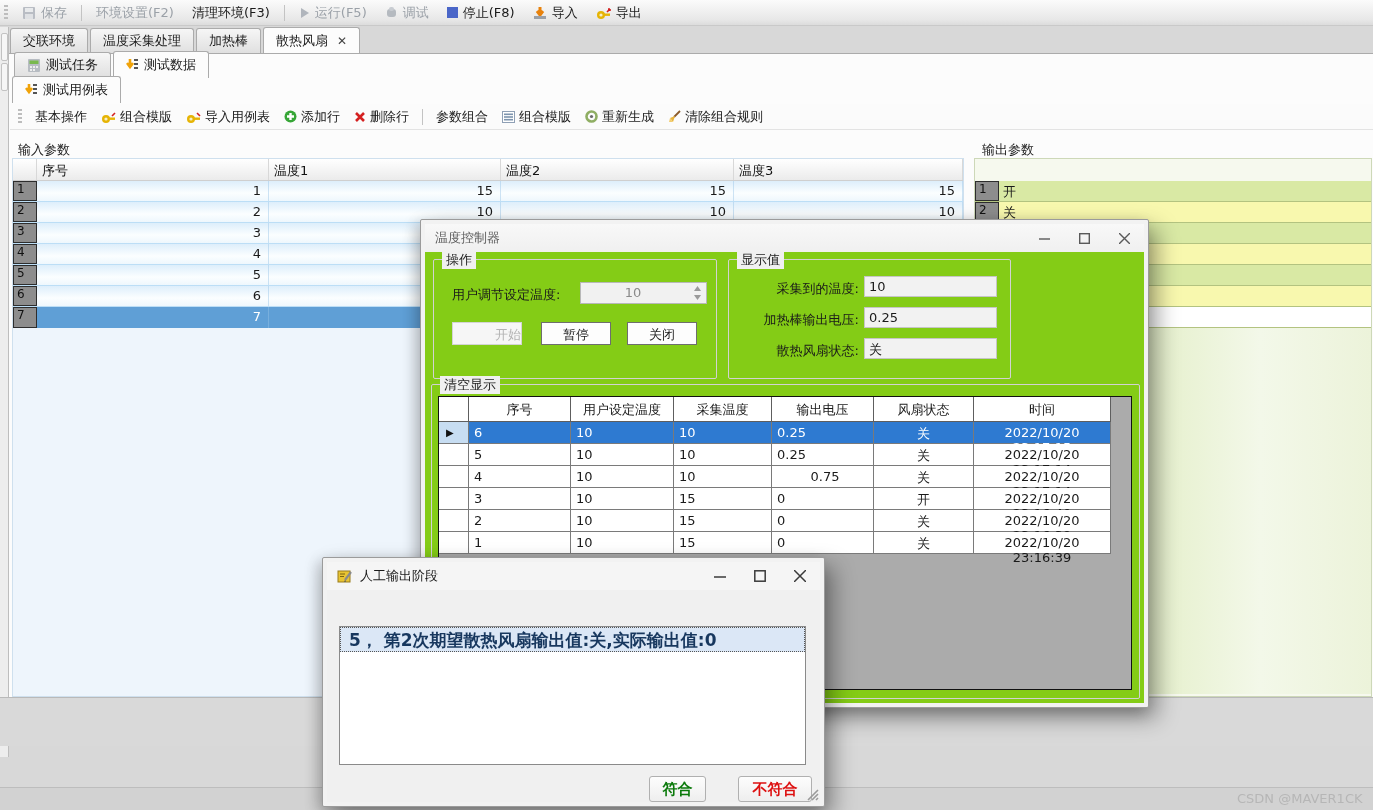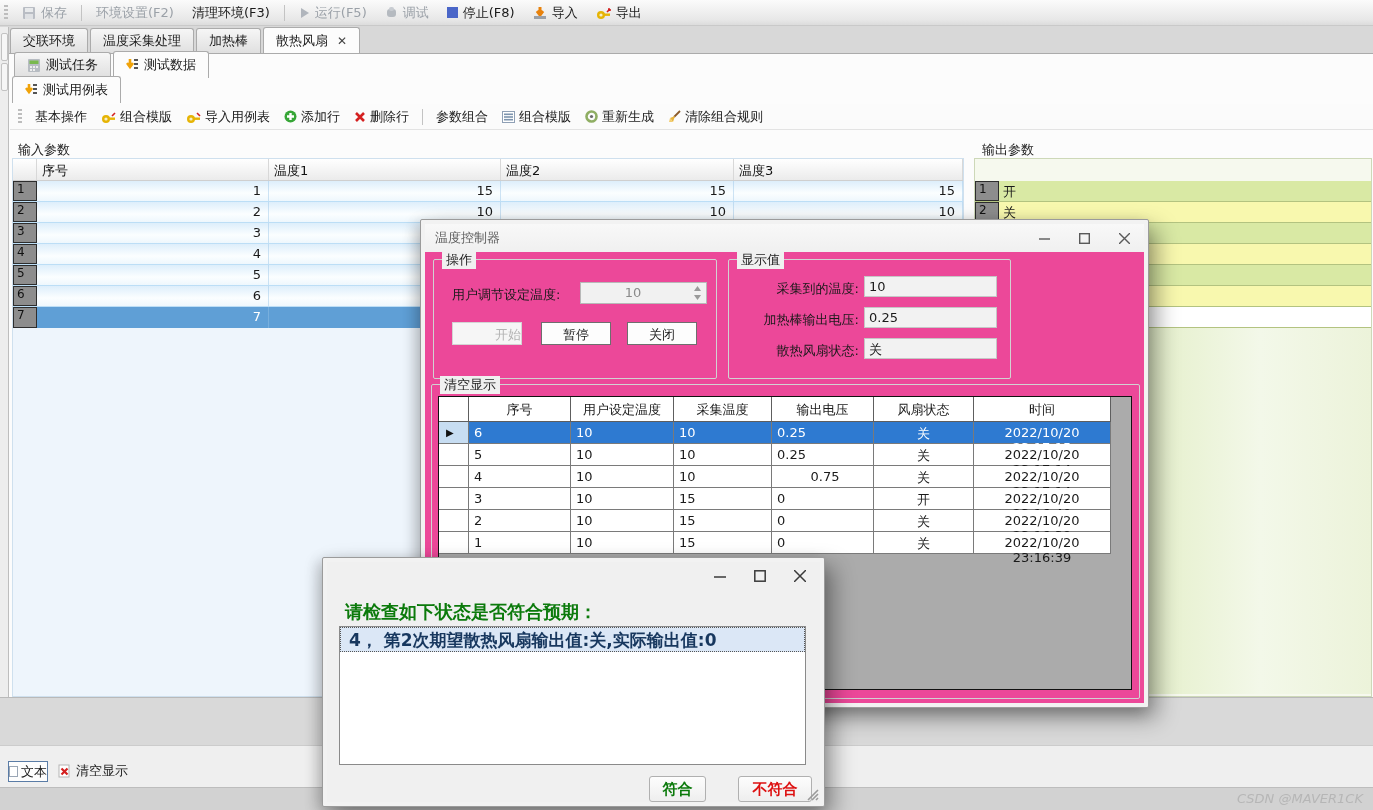--- a/index.html
+++ b/index.html
@@ -24,21 +24,21 @@
   
   .grid-title{font-size:13px;color:#222;}
   .ghead{background:linear-gradient(180deg,#ffffff,#ebebeb);border-bottom:1px solid #cfcfcf;box-sizing:border-box;}
   .ghead .hcell{position:absolute;top:0;height:100%;box-sizing:border-box;border-right:1px solid #d8d8d8;padding:3px 0 0 5px;color:#111;}
   .irow{position:absolute;left:0;box-sizing:border-box;}
   .rowhead{position:absolute;left:0;top:0;width:24px;height:100%;background:#8d8d8d;border:1px solid #2d2d2d;box-sizing:border-box;color:#111;padding-left:3px;font-size:12px;}
   .icell{position:absolute;top:0;height:100%;box-sizing:border-box;border-right:1px solid rgba(150,195,230,.45);padding:2px 7px 0 4px;}
   .num{text-align:right;}
   
   .dialog{background:#f2f2f2;border:1px solid #9b9b9b;border-radius:2px;box-shadow:8px 10px 22px rgba(0,0,0,.38),-5px 4px 14px rgba(0,0,0,.18);}
-  .dlg-inner{position:absolute;inset:4px;background:#ec4899;}
+  .dlg-inner{position:absolute;inset:4px;background:#84cc16;}
   .titlebar{position:absolute;left:0;top:0;right:0;height:28px;background:linear-gradient(180deg,#f8f8f8,#f0f0f0);display:flex;align-items:center;padding-left:10px;gap:7px;}
   .win-btns{position:absolute;top:0;right:0;height:28px;display:flex;}
   .win-btn{width:40px;height:28px;display:flex;align-items:center;justify-content:center;}
   .groupbox{position:absolute;border:1px solid #d2d2d2;border-radius:2px;}
   .gb-label{position:absolute;top:-9px;left:8px;background:#f0f0f0;padding:0 4px;color:#222;}
   .btn{position:absolute;background:#fdfdfd;border:1px solid #6e6e6e;text-align:center;box-sizing:border-box;padding-top:3px;}
   .btn.disabled{border-color:#d4d4d4;color:#b3b3b3;background:#f6f6f6;text-align:right;}
   .field{position:absolute;background:#f2f2f2;border:1px solid #c6c6c6;box-sizing:border-box;padding:2px 4px;}
   
   .rec-grid{position:absolute;background:#ababab;border:1px solid #111;}
@@ -363,41 +363,22 @@
         </div>
         <div class="irow" style="top:126px;width:396px;height:21px;background:#ffffff;border-bottom:1px solid #b3c380;box-sizing:border-box;">
           <div class="rowhead" style=""></div>
           <div class="icell" style="left:24px;width:372px;border-right:none;"></div>
         </div>
       </div>
     <div class="abs" style="left:0;top:169px;width:396px;height:366px;background:linear-gradient(90deg,#cfe29b,#f3f8e9 72%,#ecf3da);"></div>
   </div>
 
   <div class="abs" style="left:0;top:697px;width:1373px;height:48px;background:#d9d9d9;border-top:1px solid #b9b9b9;"></div>
-  <div class="abs status-bar">
-    <div class="abs" style="left:8px;top:15px;width:40px;height:21px;background:#fdfdfd;border:1px solid #5a7ca6;box-sizing:border-box;display:flex;align-items:center;justify-content:center;gap:3px;">
-      <span>
-          <svg width="9" height="11">
-            <rect x="0.5" y="0.5" width="8" height="10" fill="#fff" stroke="#9aa6b5"></rect>
-          </svg>
-        </span>
-      <span>文本</span>
-    </div>
-    <div class="abs" style="left:58px;top:16px;display:flex;align-items:center;gap:5px;">
-      <span>
-          <svg width="13" height="14">
-            <rect x="1" y="1" width="10" height="12" fill="#fff" stroke="#b5b5b5"></rect>
-            <path d="M3.5 4.5 L9.5 10.5 M9.5 4.5 L3.5 10.5" stroke="#d42020" stroke-width="2.2"></path>
-          </svg>
-        </span>
-      <span>清空显示</span>
-    </div>
-  </div>
   <div class="abs" style="left:0;top:787px;width:1373px;height:23px;background:#d2d2d2;border-top:1px solid #bdbdbd;">
-    <span class="abs watermark" style="left:1237px;top:3px;font-style:italic;">CSDN @MAVER1CK</span>
+    <span class="abs watermark" style="left:1237px;top:3px;">CSDN @MAVER1CK</span>
   </div>
 
   <div class="abs dialog" style="left:420px;top:219px;width:727px;height:487px;z-index:10;">
     <div class="dlg-inner">
       <div class="titlebar">
         <span style="color:#5c5c5c;">温度控制器</span>
       </div>
       <div class="win-btns">
         <span class="win-btn">
             <svg width="11" height="11">
@@ -513,40 +494,50 @@
               <div class="rec-cell" style="left:435px;top:0;width:100px;height:22px;text-align:center;padding-left:0;">关</div>
               <div class="rec-cell" style="left:535px;top:0;width:137px;height:22px;text-align:center;padding-left:0;">2022/10/20 23:16:39</div>
             </div>
           </div>
       </div>
     </div>
   </div>
 
   <div class="abs dialog" style="left:322px;top:557px;width:501px;height:248px;z-index:20;">
     <div class="dlg-inner" style="background:#f0f0f0;">
+      <div class="titlebar" style="background:#f5f5f5;">
+        <span>
+            <svg width="16" height="15">
+              <rect x="1" y="2" width="12" height="11" fill="#e9c433" stroke="#9a7d1a"></rect>
+              <path d="M3 5 L8 5 M3 7.5 L7 7.5" stroke="#7a6312" stroke-width="1"></path>
+              <path d="M14 3 L8 11" stroke="#8a8a8a" stroke-width="2.2"></path>
+              <path d="M8 11 L7 13 L9.2 12.4 Z" fill="#555"></path>
+            </svg>
+          </span>
+        <span>人工输出阶段</span>
+      </div>
       <div class="win-btns">
         <span class="win-btn">
             <svg width="12" height="12">
               <path d="M0 7 L12 7" stroke="#3a3a3a" stroke-width="1.5"></path>
             </svg>
           </span>
         <span class="win-btn">
             <svg width="12" height="12">
               <rect x="0.8" y="0.8" width="10.4" height="10.4" fill="none" stroke="#3a3a3a" stroke-width="1.5"></rect>
             </svg>
           </span>
         <span class="win-btn">
             <svg width="12" height="12">
               <path d="M0 0 L12 12 M12 0 L0 12" stroke="#3a3a3a" stroke-width="1.5"></path>
             </svg>
           </span>
       </div>
-      <div class="abs green-head" style="left:18px;top:38px;">请检查如下状态是否符合预期：</div>
       <div class="listbox" style="left:12px;top:64px;width:465px;height:137px;">
-        <div class="list-item">4， 第2次期望散热风扇输出值:关,实际输出值:0</div>
+        <div class="list-item">5， 第2次期望散热风扇输出值:关,实际输出值:0</div>
       </div>
       <div class="btn2" style="left:322px;top:214px;width:57px;height:26px;color:#0b7a0b;">符合</div>
       <div class="btn2" style="left:411px;top:214px;width:74px;height:26px;color:#dd1111;">不符合</div>
       <span class="abs" style="right:1px;bottom:1px;">
           <svg width="13" height="13">
             <path d="M12 2 L2 12 M12 6 L6 12 M12 10 L10 12" stroke="#9a9a9a" stroke-width="1.6"></path>
           </svg>
         </span>
     </div>
   </div>

